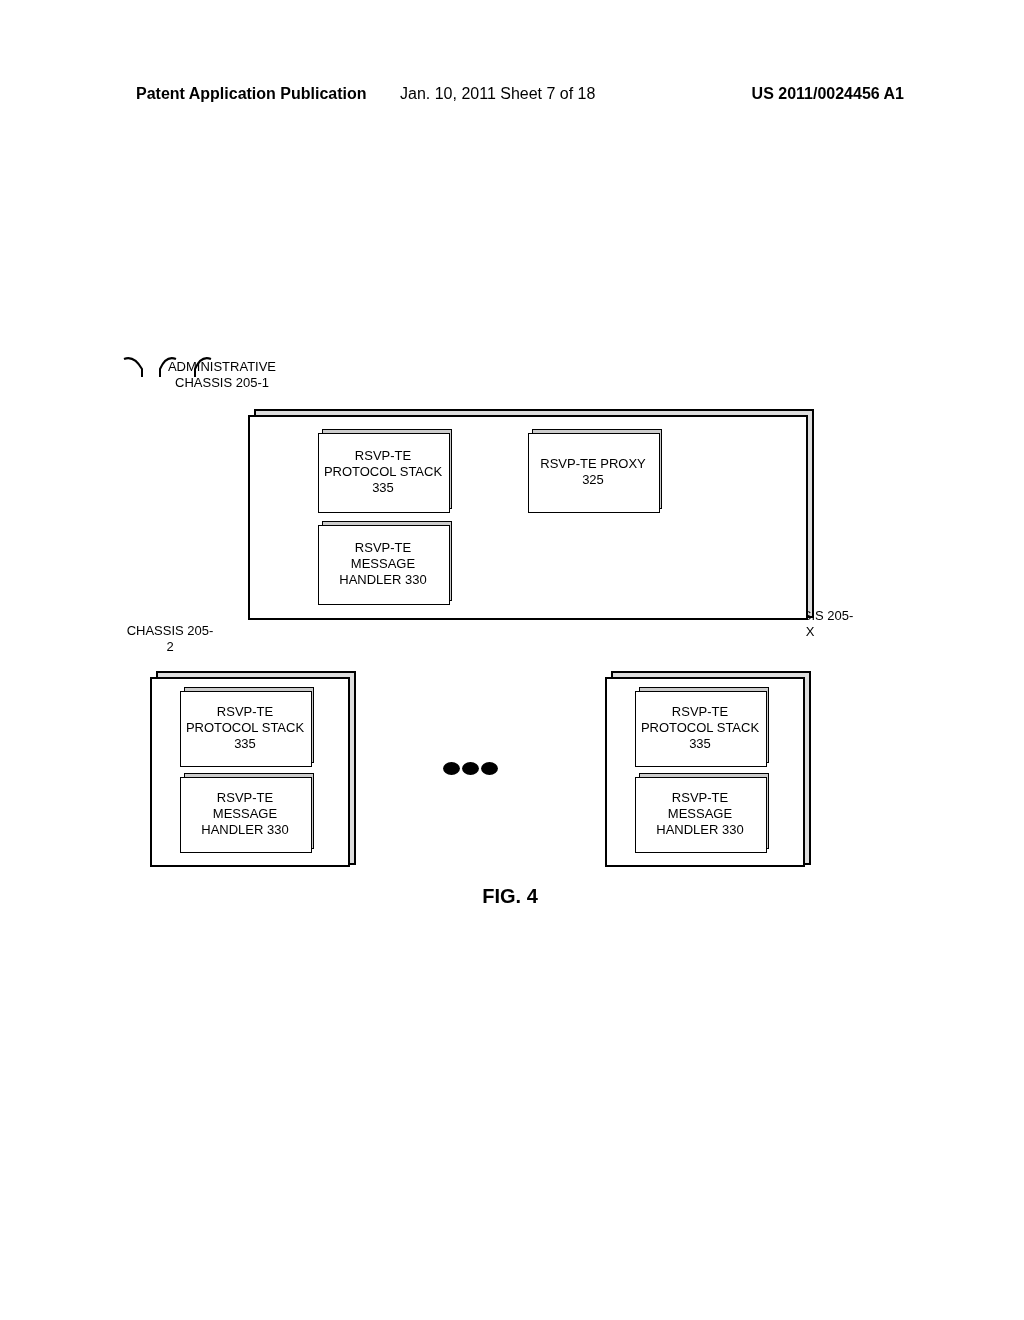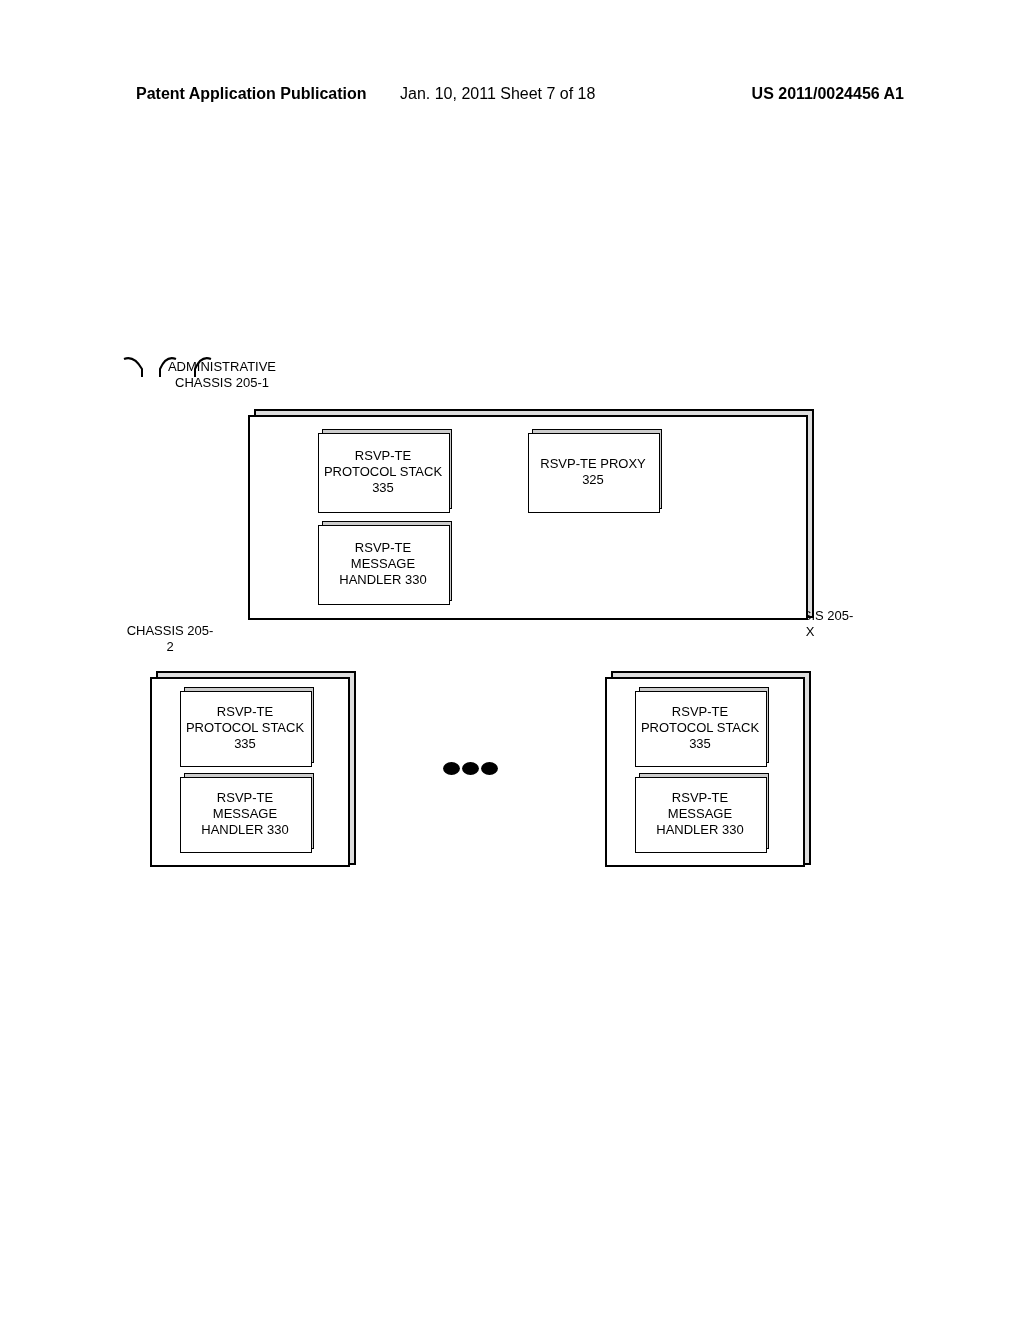--- a/index.html
+++ b/index.html
@@ -225,14 +225,15 @@
     <div class="face"></div>
     <div class="inner-box" style="top:14px; left:30px; width:130px; height:74px;">
       <span>RSVP-TE PROTOCOL STACK 335</span>
     </div>
     <div class="inner-box" style="top:100px; left:30px; width:130px; height:74px;">
       <span>RSVP-TE MESSAGE HANDLER 330</span>
     </div>
   </div>
 
   
+  <div class="figure-caption">FIG. 4</div>
 
 </div>
 
 </body></html>

